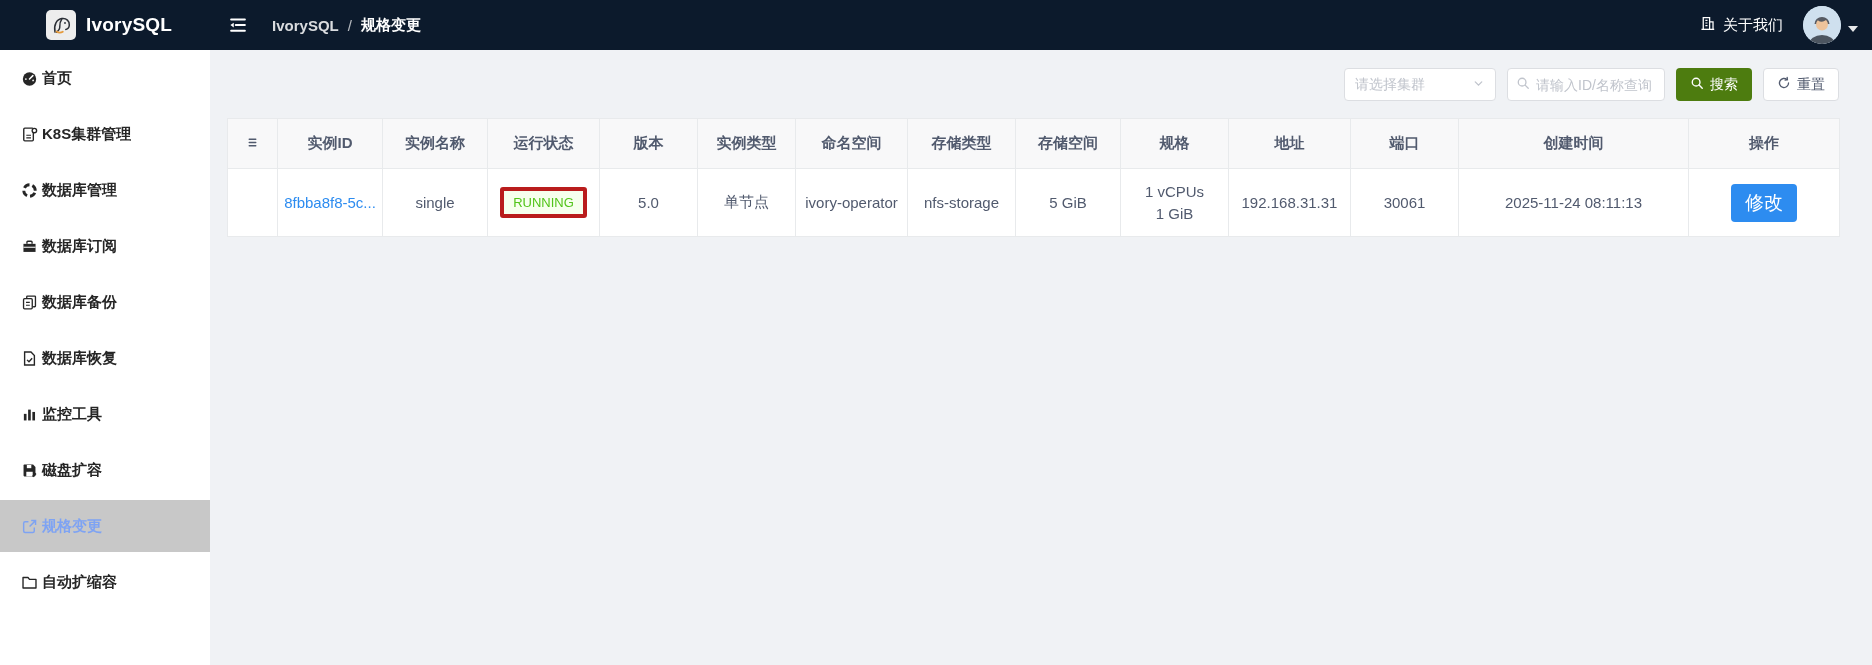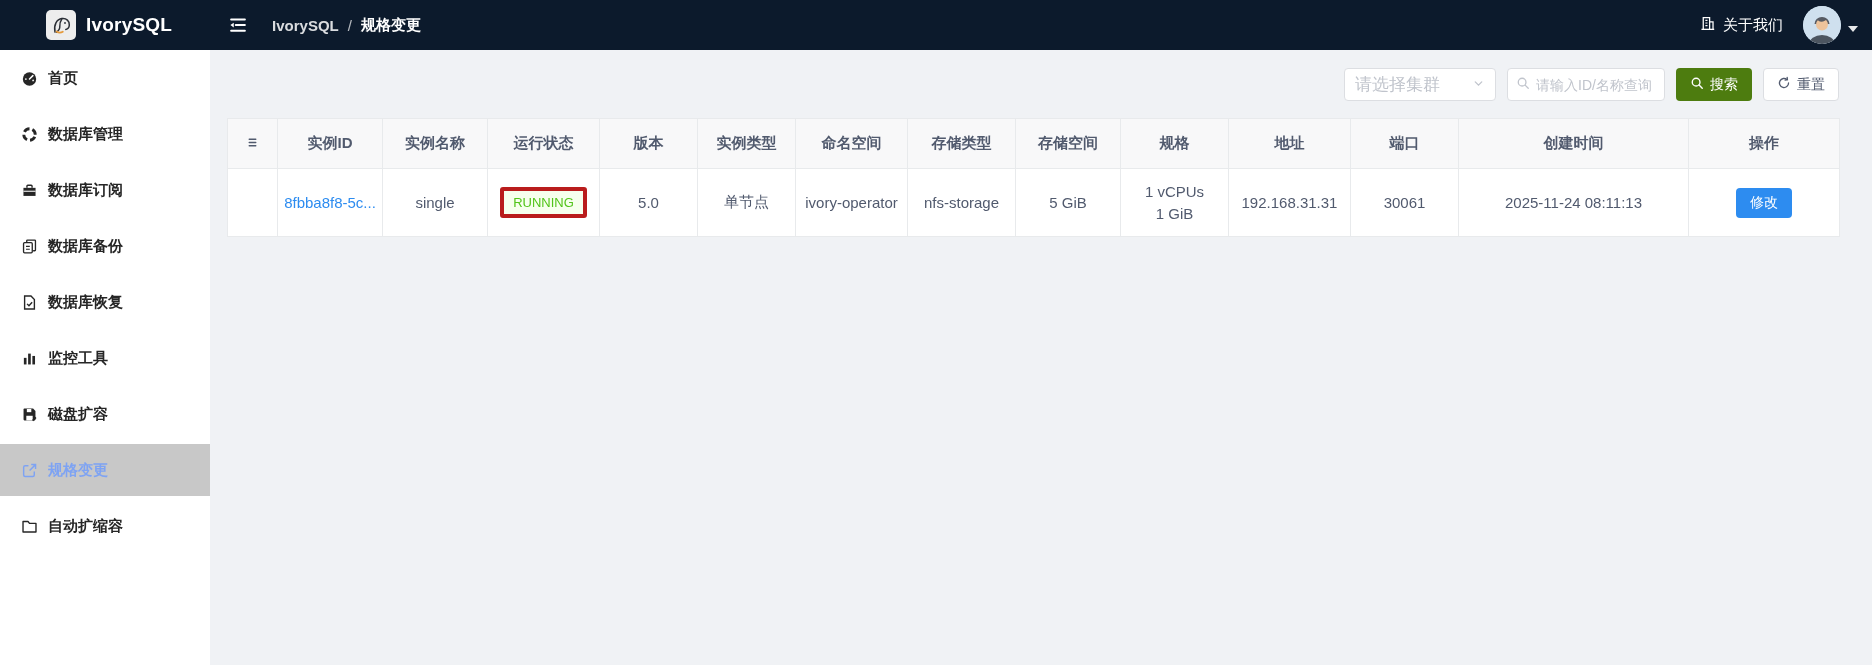--- a/index.html
+++ b/index.html
@@ -33,33 +33,33 @@
 
   
   .layout { display: flex; height: 615px; }
   .sidebar { width: 210px; background: #ffffff; padding-top: 2px; flex-shrink: 0; }
   .side-item {
     height: 52px; margin-bottom: 4px; display: flex; align-items: center;
     padding-left: 21px; cursor: pointer; color: #262626;
     font-size: 15px; font-weight: 600;
   }
   .side-item .sicon { width: 17px; height: 17px; display: flex; align-items: center; justify-content: center; flex-shrink: 0; }
-  .side-item .slabel { margin-left: 10px; white-space: nowrap; }
+  .side-item .slabel { margin-left: 4px; white-space: nowrap; }
   .side-item.active { background: #c8c8c8; color: #7ea3f3; }
 
   .main { flex: 1; background: #f0f2f5; padding: 18px 0 0 17px; }
   .content { width: 1612px; }
 
   
   .filters { display: flex; justify-content: flex-end; align-items: center; gap: 11px; height: 33px; margin-bottom: 17px; }
   .select {
     width: 152px; height: 33px; background: #fff; border: 1px solid #dcdee2; border-radius: 4px;
     display: flex; align-items: center; justify-content: space-between; padding: 0 10px; cursor: pointer;
   }
-  .select .ph { color: #c0c4cc; font-size: 17px; }
+  .select .ph { color: #c0c4cc; font-size: 14px; }
   .search-box {
     width: 158px; height: 33px; background: #fff; border: 1px solid #dcdee2; border-radius: 4px;
     display: flex; align-items: center; padding: 0 8px; gap: 6px;
   }
   .search-box input {
     border: none; outline: none; width: 100%; font-size: 14px; color: #515a6e; background: transparent;
     font-family: "Liberation Sans", "DejaVu Sans", sans-serif;
   }
   .search-box input::placeholder { color: #c0c4cc; }
   .btn {
@@ -74,21 +74,21 @@
   th, td { border: 1px solid #e8eaec; text-align: center; vertical-align: middle; }
   thead th { background: #f8f8f9; color: #515a6e; font-weight: bold; height: 50px; }
   tbody td { height: 68px; color: #515a6e; background: #fff; }
   .cell-link { color: #2d8cf0; cursor: pointer; }
   .status-badge {
     display: inline-block; padding: 4px 9px; border-radius: 3px; font-size: 13px;
     color: #52c41a; background: #f6ffed; border: 4px solid #b91c1c;
   }
   .spec-cell span { display: block; line-height: 22px; }
   .row-action-btn {
-    display: inline-block; background: #2d8cf0; color: #fff; font-size: 14px;
+    display: inline-block; background: #2d8cf0; color: #fff; font-size: 19px;
     padding: 6px 14px; border-radius: 4px; border: none; cursor: pointer;
     font-family: "Liberation Sans", "DejaVu Sans", sans-serif;
   }
   .hmenu-icon { display: inline-flex; cursor: pointer; }
 </style>
 </head>
 <body>
 
 <header class="topbar">
   <div class="logo-box">
@@ -151,20 +151,30 @@
         <svg width="17" height="17" viewBox="0 0 16 16">
           <circle cx="8" cy="8.5" r="6.3" fill="currentColor"></circle>
           <path d="M8 8.5 L11.2 5.3" stroke="#fff" stroke-width="1.4" stroke-linecap="round"></path>
           <circle cx="4.6" cy="8.5" r=".8" fill="#fff"></circle>
           <circle cx="11.4" cy="9.8" r=".8" fill="#fff"></circle>
         </svg>
       </span>
       <span class="slabel">首页</span>
     </div>
 
+    <div class="side-item">
+      <span class="sicon">
+        <svg width="17" height="17" viewBox="0 0 16 16" fill="none" stroke="currentColor" stroke-width="1.3">
+          <rect x="2.6" y="2" width="9" height="12" rx="1"></rect>
+          <circle cx="12.6" cy="4.3" r="2.1" fill="#fff"></circle>
+          <path d="M5 8.7h4.4M5 11.2h4.4" stroke-width="1.1"></path>
+        </svg>
+      </span>
+      <span class="slabel">K8S集群管理</span>
+    </div>
 
     <div class="side-item">
       <span class="sicon">
         <svg width="17" height="17" viewBox="0 0 16 16">
           <circle cx="8" cy="8" r="5.4" fill="none" stroke="currentColor" stroke-width="2.7" stroke-dasharray="5.6 2.9" transform="rotate(23 8 8)"></circle>
         </svg>
       </span>
       <span class="slabel">数据库管理</span>
     </div>
 

